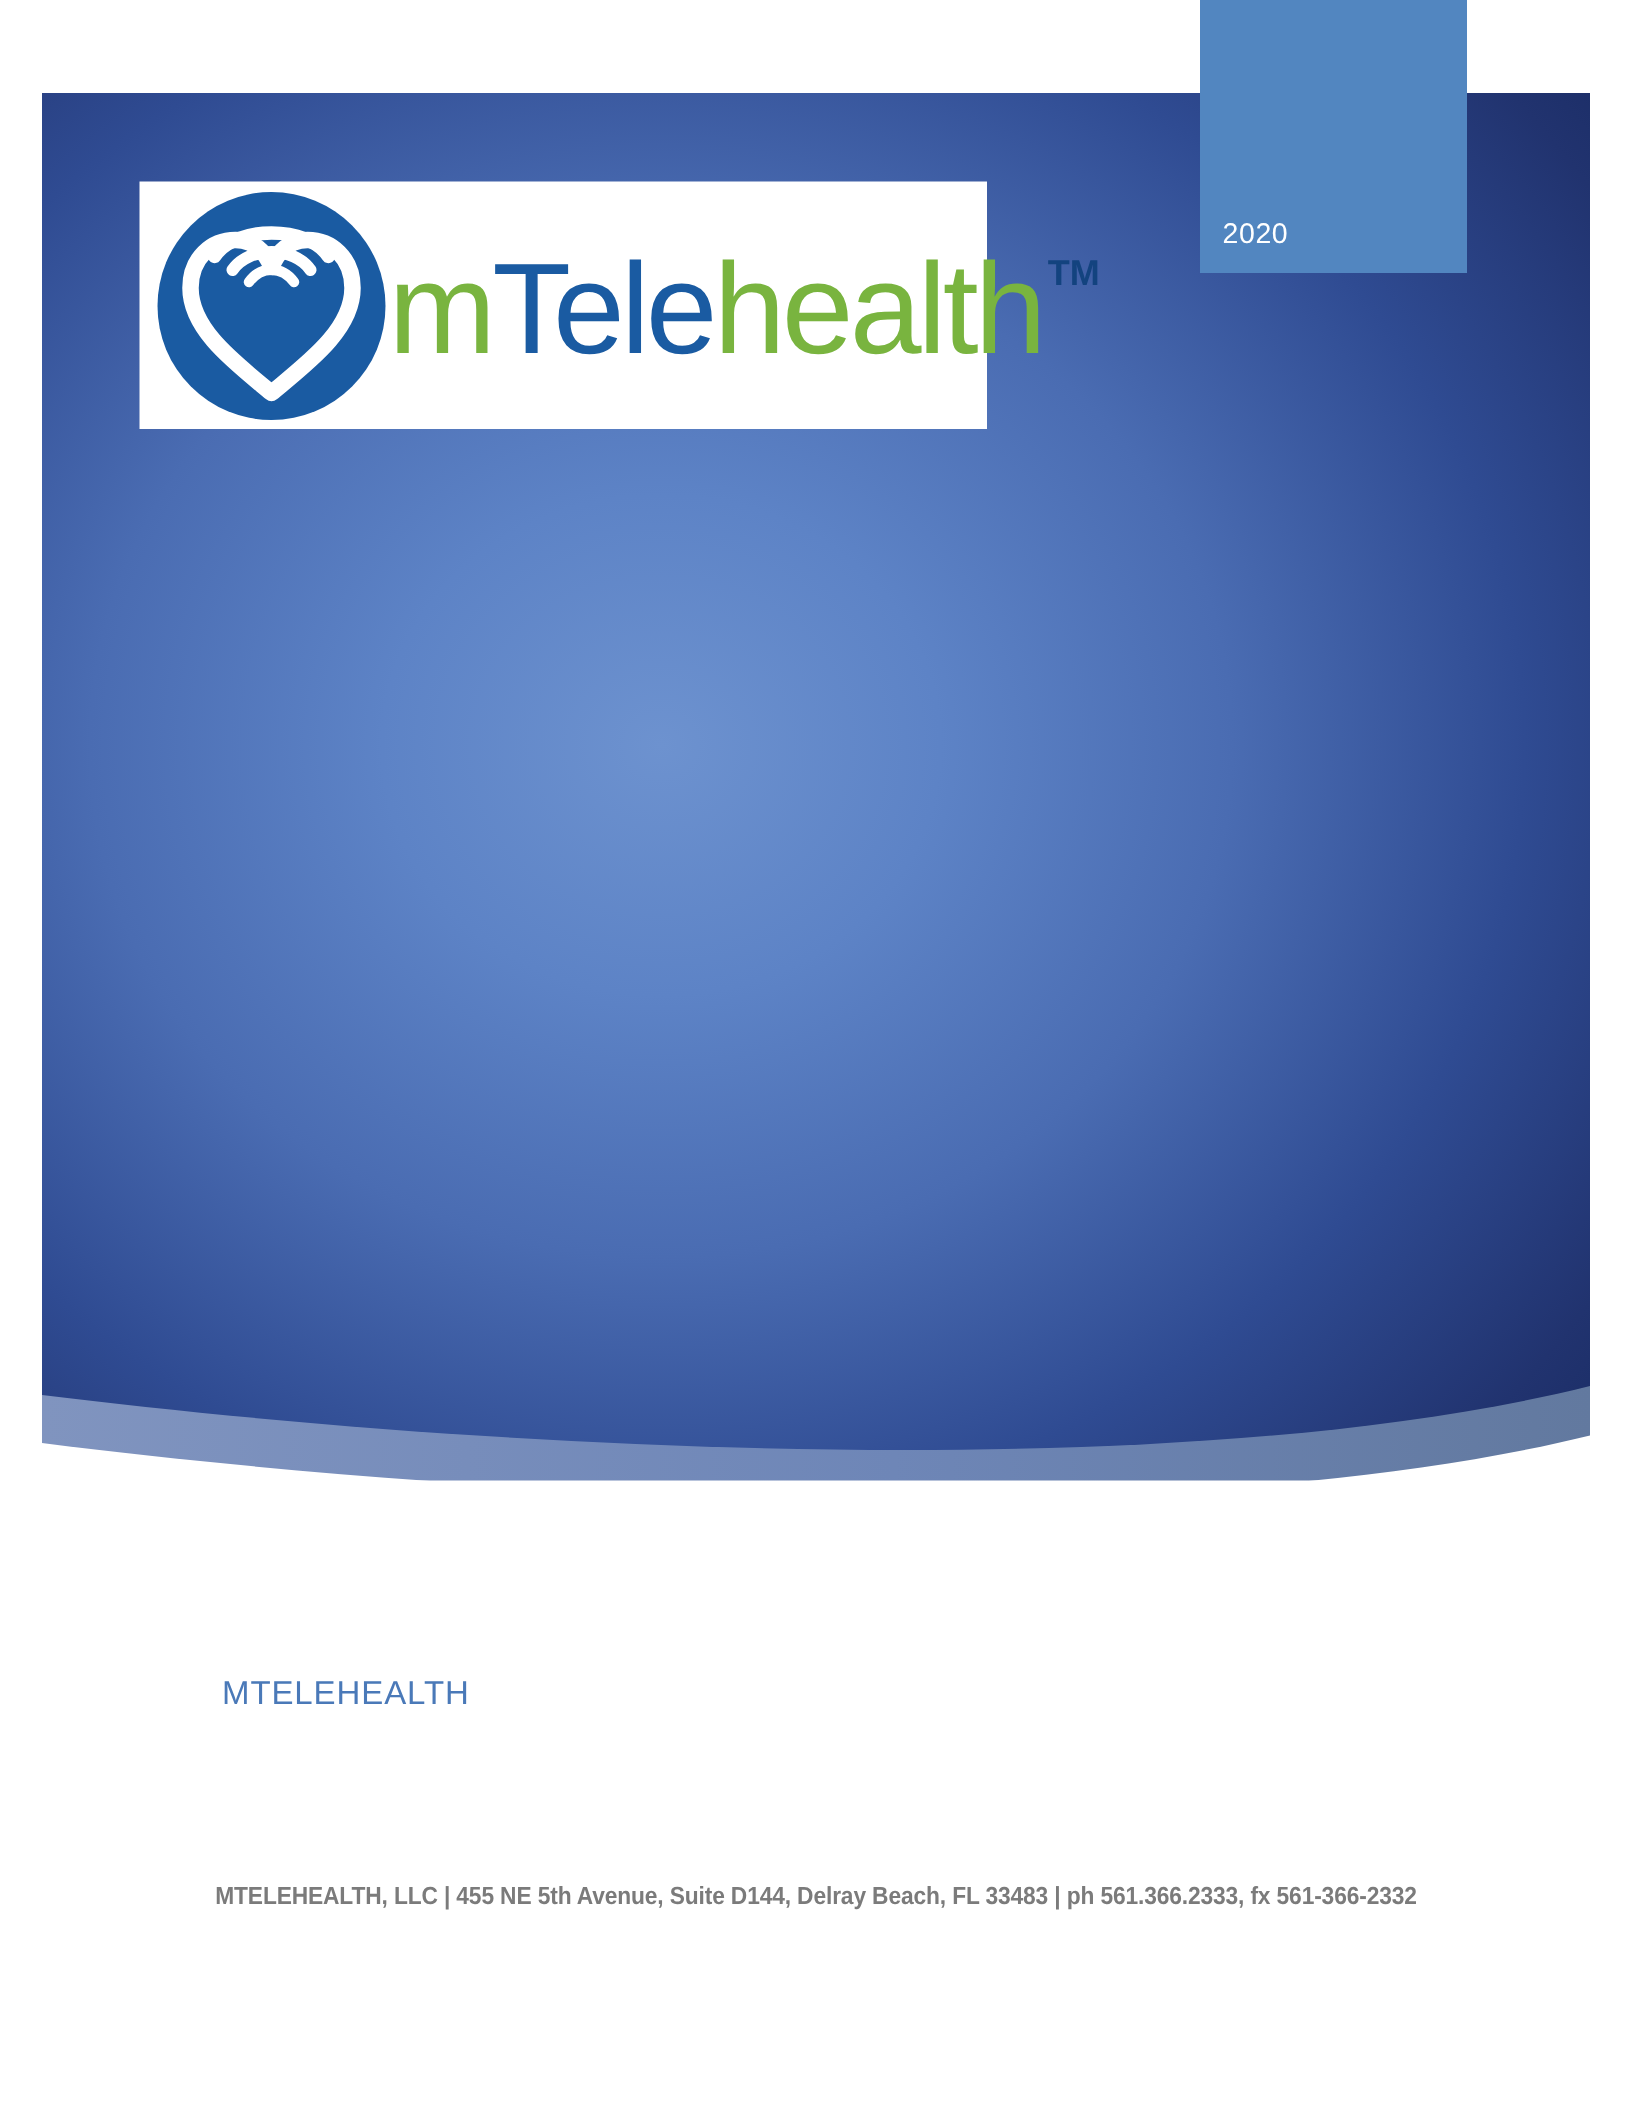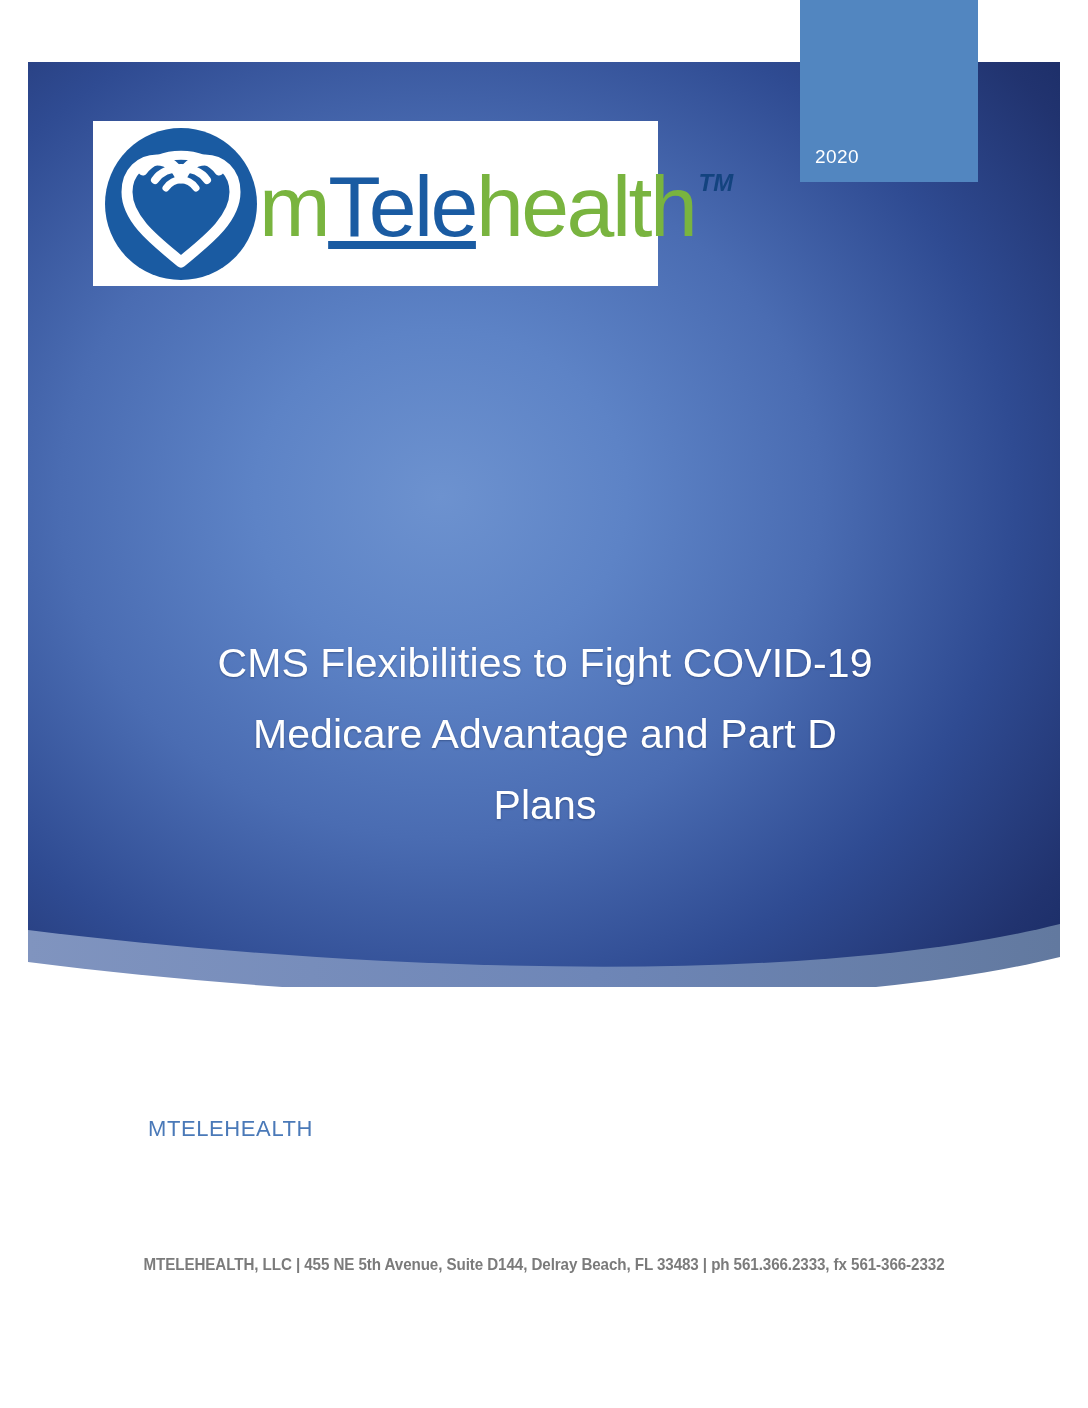--- a/index.html
+++ b/index.html
@@ -87,30 +87,29 @@
     position: relative;
     margin-left: -6px;
     font-family: "Liberation Sans", sans-serif;
     font-size: 86px;
     line-height: 1;
     letter-spacing: -2.5px;
     white-space: nowrap;
     top: 2px;
   }
   .wm-green { color: #79b43f; }
-  .wm-blue  { color: #1a5ba2; text-decoration: underline; }
+  .wm-blue  { color: #1a5ba2; }
   .wm-tm {
     position: absolute;
     top: 8px;
     right: -38px;
     font-size: 24px;
     font-weight: bold;
     color: #13437f;
     letter-spacing: 0;
-    font-style: italic;
   }
 
   
   .cover-title {
     position: absolute;
     left: 150px;
     top: 628px;
     width: 790px;
     z-index: 5;
     text-align: center;
@@ -213,23 +212,18 @@
           <path d="M65,64 C73,53 87,53 95,64" fill="none" stroke="#ffffff" stroke-width="7" stroke-linecap="round"></path>
         </svg>
       </div>
 
       <div class="wordmark">
         <span class="wm-green">m</span><span class="wm-blue">Tele</span><span class="wm-green">health</span><span class="wm-tm">TM</span>
       </div>
     </div>
   </div>
 
-  <div class="cover-title">
-    <span class="tl">CMS Flexibilities to Fight COVID-19</span>
-    <span class="tl">Medicare Advantage and Part D</span>
-    <span class="tl">Plans</span>
-  </div>
 
   <div class="cover-subtitle">MTELEHEALTH</div>
 
   <div class="cover-footer">MTELEHEALTH, LLC | 455 NE 5th Avenue, Suite D144, Delray Beach, FL 33483 | ph 561.366.2333, fx 561-366-2332</div>
 
 </div>
 
 </body></html>

